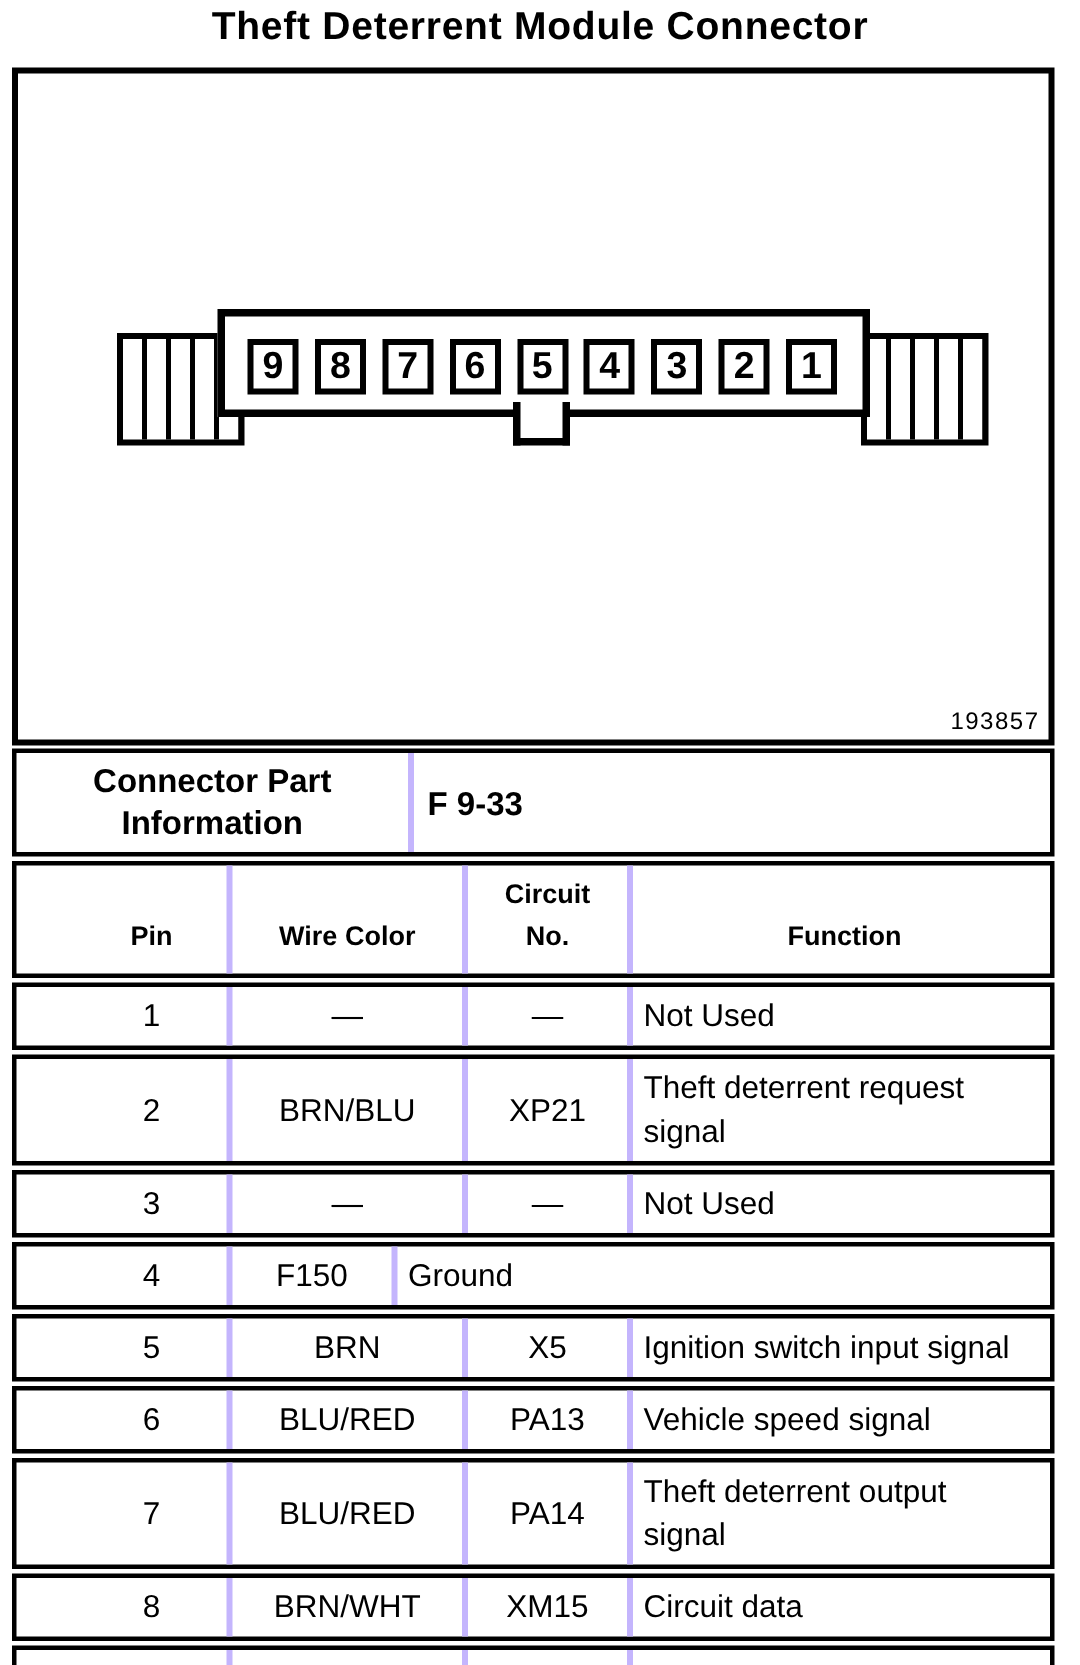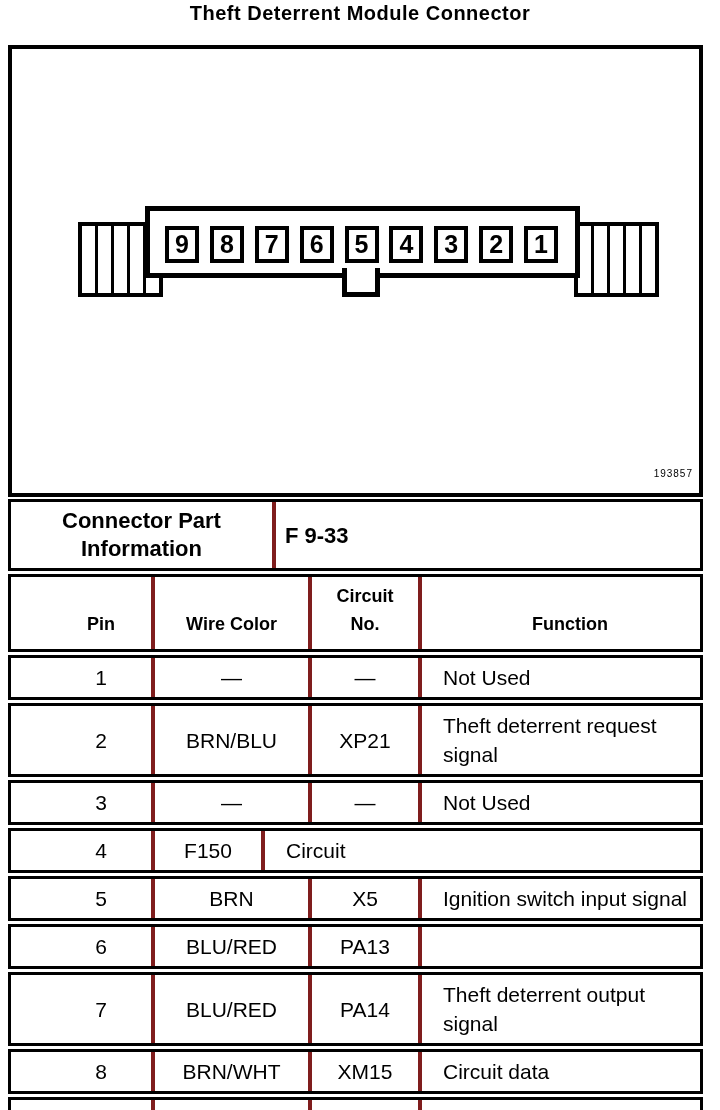--- a/index.html
+++ b/index.html
@@ -8,21 +8,21 @@
     width: 720px; height: 1110px;
     position: relative;
     font-family: "Liberation Sans", sans-serif;
     color: #000;
   }
 
   
   .page-title {
     position: absolute; top: 2px; left: 0; width: 720px;
     text-align: center;
-    font-size: 20px; font-weight: bold;
+    font-size: 26px; font-weight: bold;
     letter-spacing: 0.5px;
   }
 
   
   .diagram-box {
     position: absolute; left: 8px; top: 45px;
     width: 695px; height: 452px;
     border: 4px solid #000;
     background: #fff;
   }
@@ -55,51 +55,51 @@
     z-index: 3;
   }
   .pin-box {
     width: 34px; height: 37px;
     border: 4px solid #000;
     background: #fff;
     display: flex; align-items: center; justify-content: center;
     font-size: 25px; font-weight: bold;
   }
   .figure-number {
-    position: absolute; right: 6px; bottom: 14px;
-    font-size: 10px; letter-spacing: 1px;
+    position: absolute; right: 6px; bottom: 2px;
+    font-size: 16px; letter-spacing: 1px;
   }
 
   
   .pinout-table {
     position: absolute; left: 8px; top: 499px;
     width: 695px;
   }
   .trow {
     display: flex;
     border: 3px solid #000;
     margin-bottom: 3px;
     background: #fff;
     align-items: stretch;
   }
   .cell {
     display: flex; align-items: center; justify-content: center;
     text-align: center;
     font-size: 21px; line-height: 29px;
     padding: 5px 3px;
-    border-right: 4px solid #7f1d1d;
+    border-right: 4px solid #c4b5fd;
   }
   .c-pin  { flex: 0 0 104px; margin-left: 40px; }
   .c-wire { flex: 0 0 157px; }
   .c-circ { flex: 0 0 110px; }
   .c-func {
     flex: 1 1 auto;
     border-right: none;
     justify-content: flex-start; text-align: left;
-    padding-left: 21px;
+    padding-left: 7px;
   }
   .c-func span { max-width: 255px; display: inline-block; }
 
   
   .info-row { min-height: 66px; }
   .c-infolabel {
     flex: 0 0 265px;
     font-weight: bold; font-size: 22px; line-height: 28px;
   }
   .c-infolabel span { max-width: 185px; display: inline-block; }
@@ -219,21 +219,21 @@
   </div>
 
   <div class="trow">
     <div class="cell c-pin">
       <span>4</span>
     </div>
     <div class="cell c-circ">
       <span>F150</span>
     </div>
     <div class="cell c-func">
-      <span>Circuit</span>
+      <span>Ground</span>
     </div>
   </div>
 
   <div class="trow">
     <div class="cell c-pin">
       <span>5</span>
     </div>
     <div class="cell c-wire">
       <span>BRN</span>
     </div>
@@ -247,20 +247,23 @@
 
   <div class="trow">
     <div class="cell c-pin">
       <span>6</span>
     </div>
     <div class="cell c-wire">
       <span>BLU/RED</span>
     </div>
     <div class="cell c-circ">
       <span>PA13</span>
+    </div>
+    <div class="cell c-func">
+      <span>Vehicle speed signal</span>
     </div>
   </div>
 
   <div class="trow">
     <div class="cell c-pin">
       <span>7</span>
     </div>
     <div class="cell c-wire">
       <span>BLU/RED</span>
     </div>

